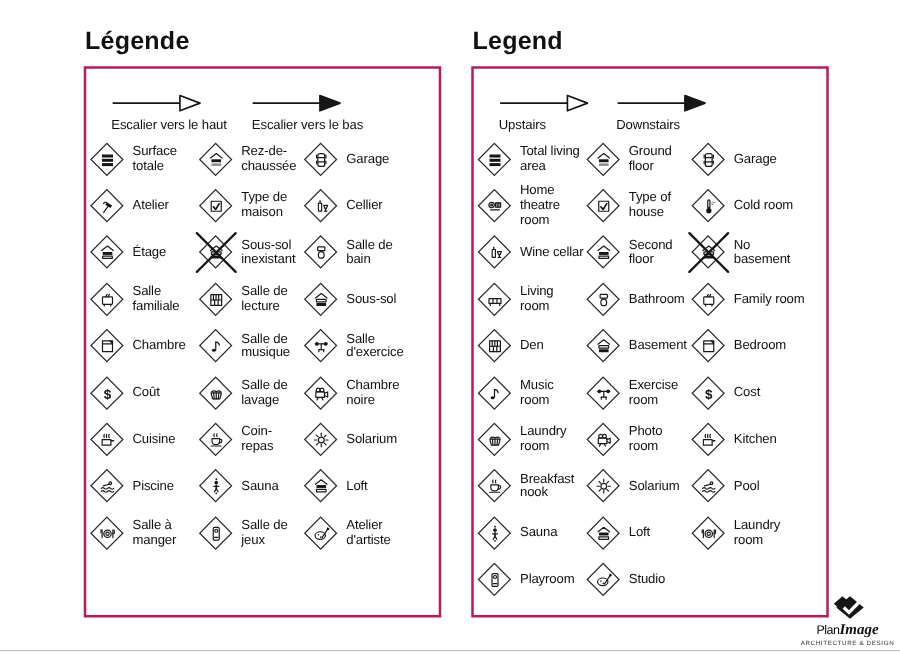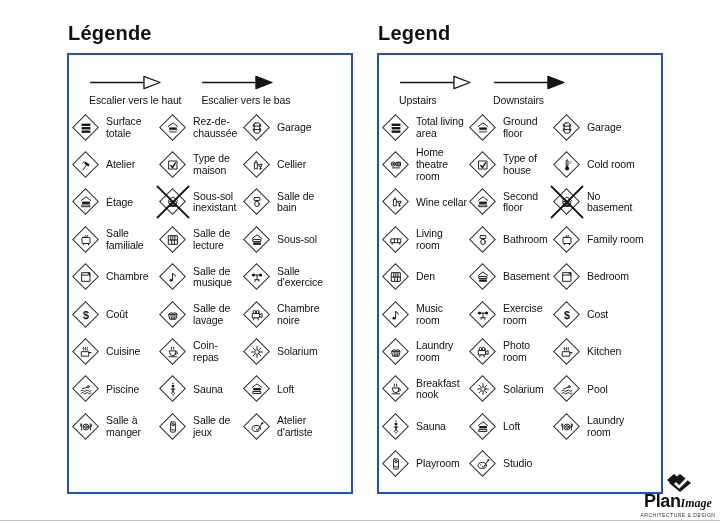--- a/index.html
+++ b/index.html
@@ -11,21 +11,21 @@
 
   .panel { position:absolute; top:33px; width:286px; height:441px;margin-top:20px; }
   .panel-fr { left:67px; }
   .panel-en { left:377px; }
   .panel-title {
     position:absolute; top:-31px; left:1px; margin:0;
     font-size:20px; font-weight:bold; letter-spacing:0.2px; color:#111;
   }
   .panel-box {
     width:100%; height:100%; box-sizing:border-box;
-    border:2px solid #1d4ed8; background:#fff;
+    border:2px solid #be185d; background:#fff;
   }
 
   .arrows { display:flex; gap:20px; padding:19px 0 0 20px; }
   .arrow-group { display:flex; flex-direction:column; min-width:74px; }
   .arrow-svg { display:block; }
   .arrow-label { font-size:10.5px; color:#111; margin-top:3px; white-space:nowrap; letter-spacing:-0.1px; }
 
   .grid {
     display:grid; grid-template-columns:87px 84px 96px; grid-auto-rows:37.4px;
     padding-left:2px; margin-top:3px;
@@ -36,21 +36,21 @@
     position:absolute; left:5px; top:5px; width:19px; height:19px;
     transform:rotate(45deg); border:1.2px solid #2b2b2b; background:#fff; box-sizing:border-box;
   }
   .glyph { position:absolute; left:7px; top:7px; width:16px; height:16px; }
   .cross { position:absolute; left:-2px; top:-2px; width:34px; height:34px; }
   .cell-label { font-size:10.5px; line-height:1.12; color:#111; max-width:58px; letter-spacing:-0.1px; }
 
   .logo { position:absolute; right:3px; bottom:5px; width:78px; text-align:center; }
   .logo-mark { display:block; margin:0 auto -3px auto; }
   .logo-text { white-space:nowrap; }
-  .logo-plan { font-weight:bold; font-size:18px; letter-spacing:-0.4px; color:#111; }
+  .logo-plan { font-weight:normal; font-size:10px; letter-spacing:-0.4px; color:#111; }
   .logo-image { font-family:"Liberation Serif", serif; font-style:italic; font-weight:bold; font-size:12px; color:#111; }
   .logo-sub { font-size:5px; letter-spacing:0.5px; color:#333; margin-top:0.5px; }
 </style>
 </head>
 <body>
 
 <div class="panel panel-fr">
   <h1 class="panel-title">Légende</h1>
   <div class="panel-box">
     <div class="arrows">

